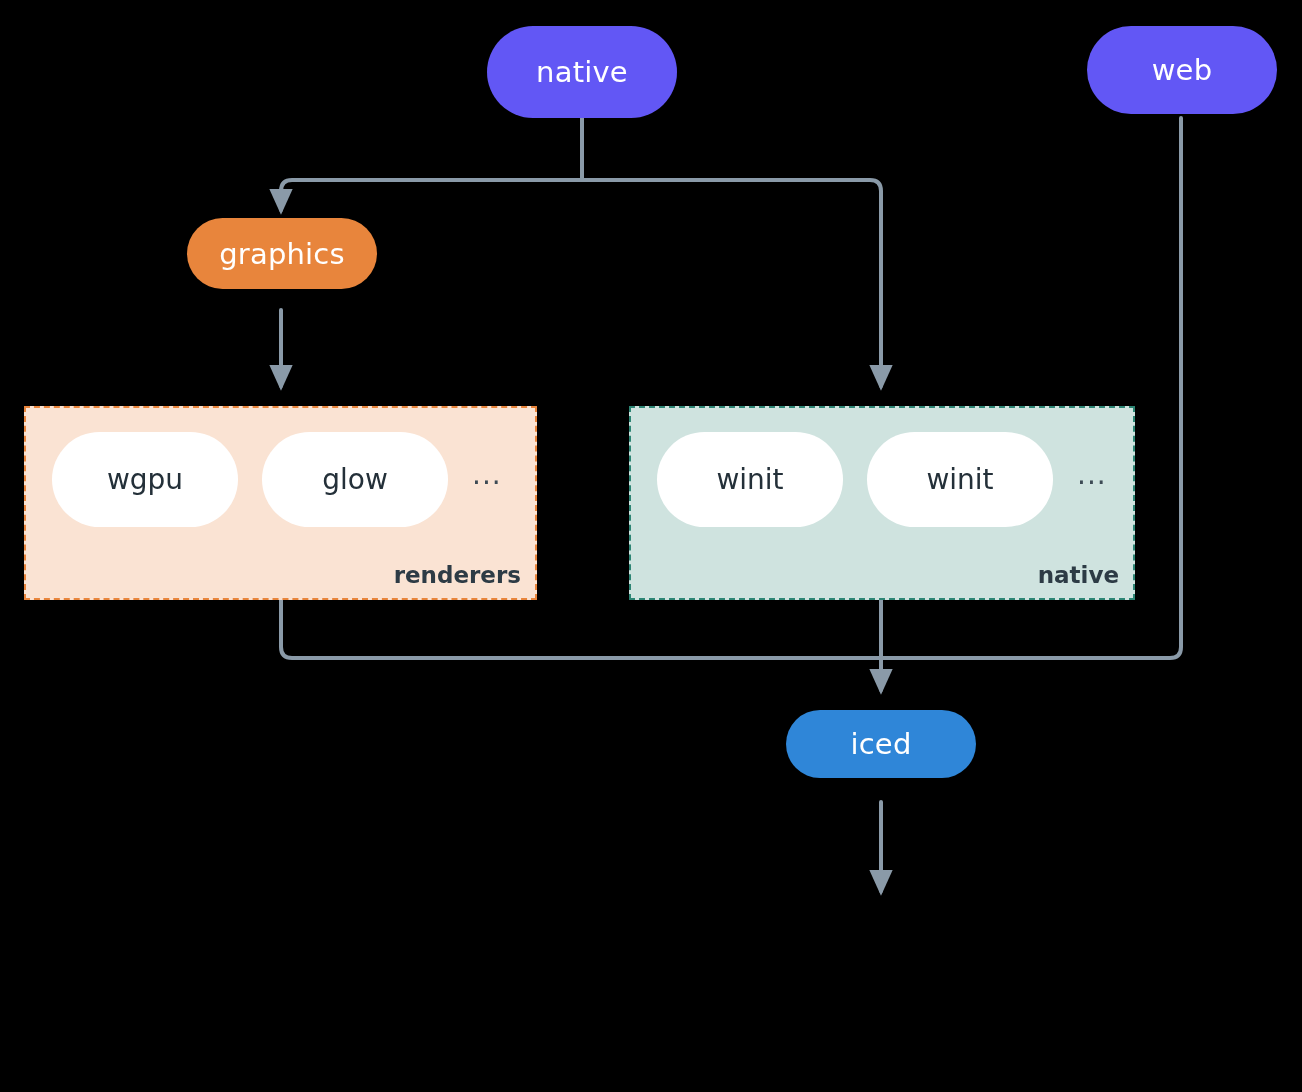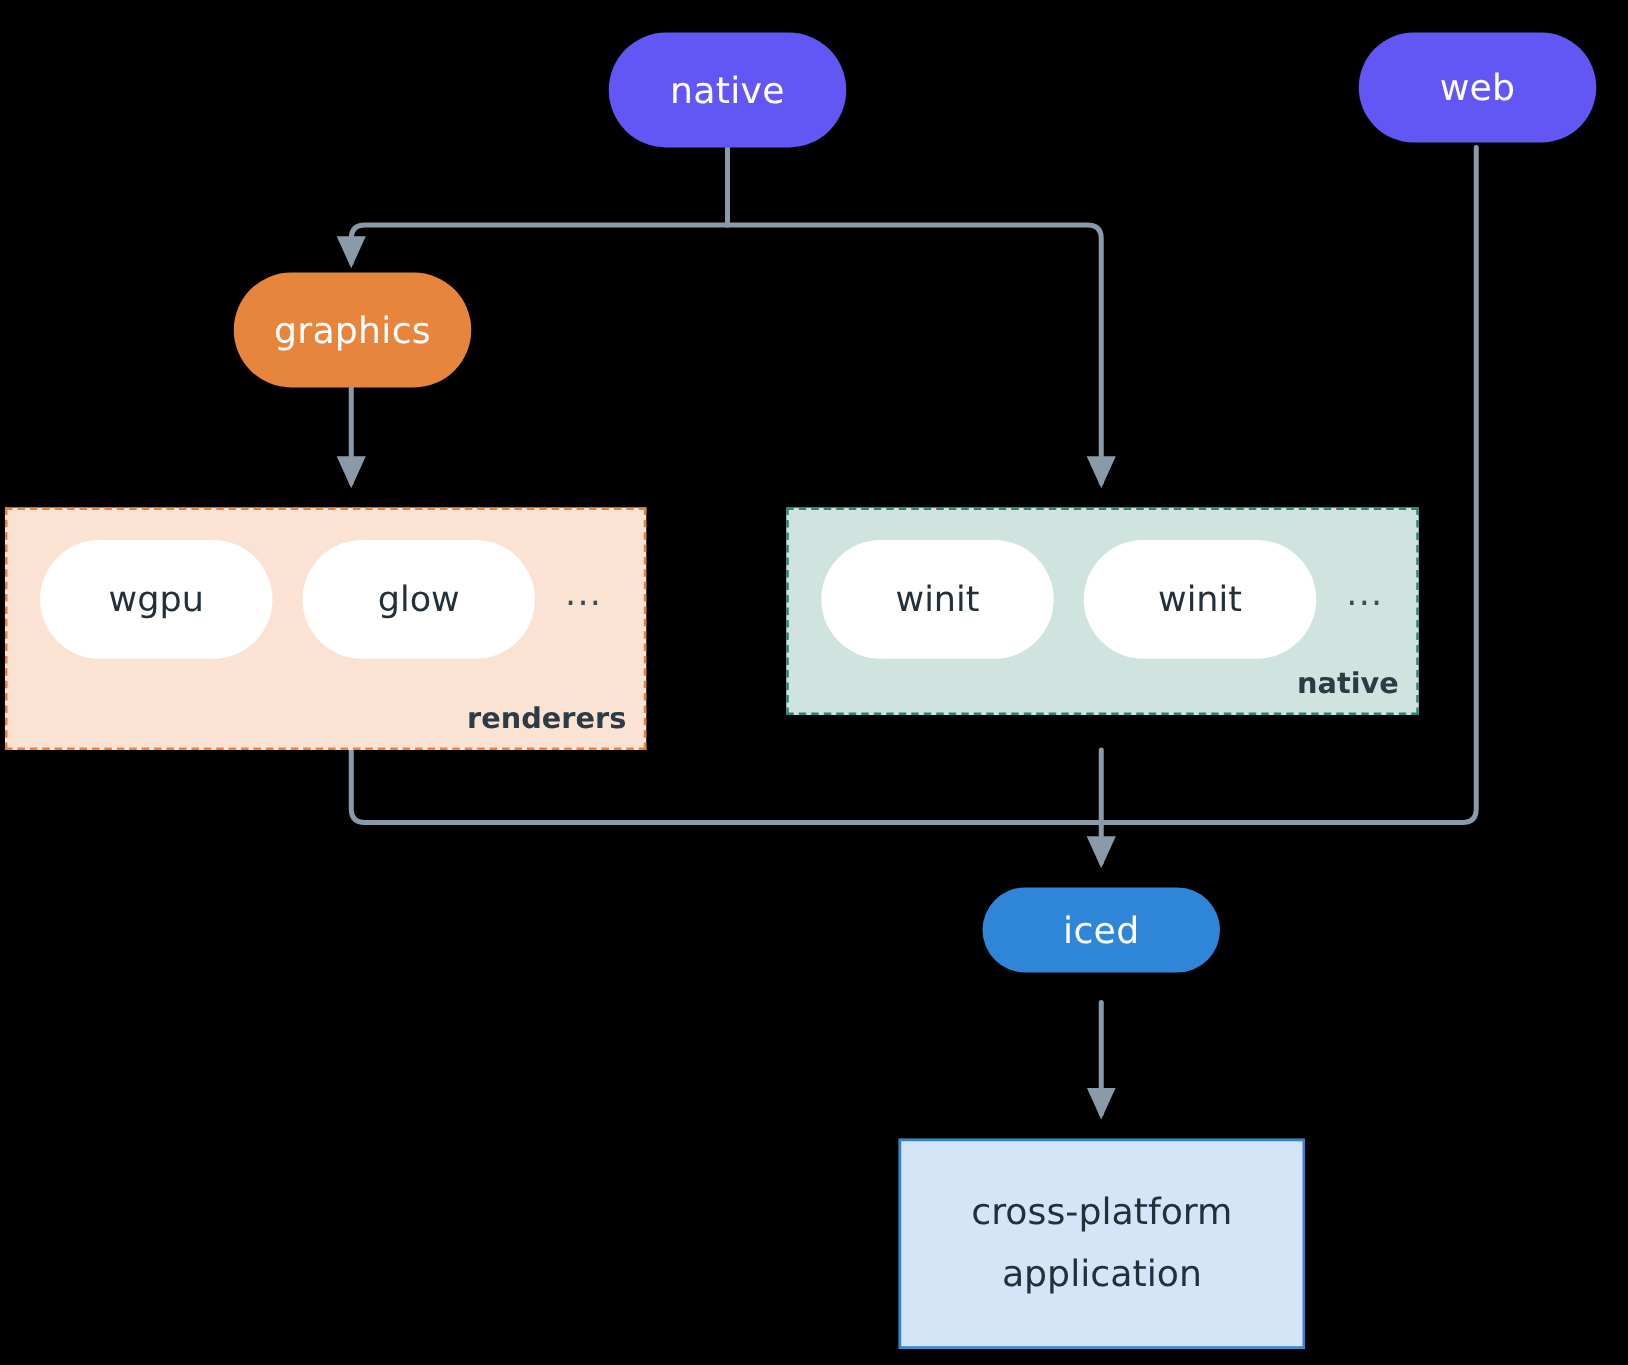--- a/index.html
+++ b/index.html
@@ -46,44 +46,44 @@
     width: 190px; height: 92px;
     background: #6257f5;
   }
   .pill-web {
     left: 1087px; top: 26px;
     width: 190px; height: 88px;
     background: #6257f5;
   }
   .pill-graphics {
     left: 187px;  top: 218px;
-    width: 190px; height: 92px;
+    width: 190px; height: 71px;
     background: #e8853c;
   }
   .pill-iced {
     left: 786px;  top: 710px;
     width: 190px; height: 68px;
     background: #2f86d8;
   }
 
   
   .cluster {
     position: absolute;
     box-sizing: border-box;
     z-index: 2;
   }
   .cluster-renderers {
-    left: 4px;  top: 406px;
+    left: 24px;  top: 406px;
     width: 513px; height: 194px;
     background: #fae3d3;
     border: 2px dashed #e8853c;
   }
   .cluster-shells {
     left: 629px; top: 406px;
-    width: 506px; height: 166px;
+    width: 506px; height: 194px;
     background: #cfe3df;
     border: 2px dashed #2d8574;
   }
   .cluster-label {
     position: absolute;
     right: 14px;
     bottom: 10px;
     font-size: 23px;
     color: #2d3b45;
     white-space: nowrap;
@@ -203,18 +203,14 @@
       </div>
       <div class="ellipsis">...</div>
     </div>
     <div class="cluster-label">native</div>
   </div>
 
   <div class="pill pill-iced">
     <span>iced</span>
   </div>
 
-  <div class="rect-app">
-    <span>cross-platform</span>
-    <span>application</span>
-  </div>
 
 </div>
 
 </body></html>

